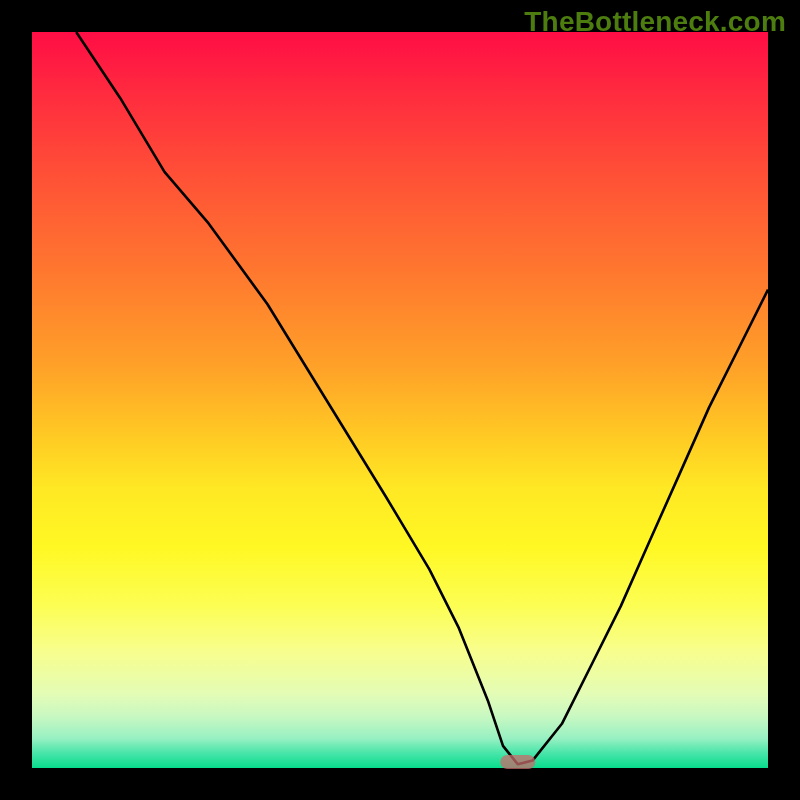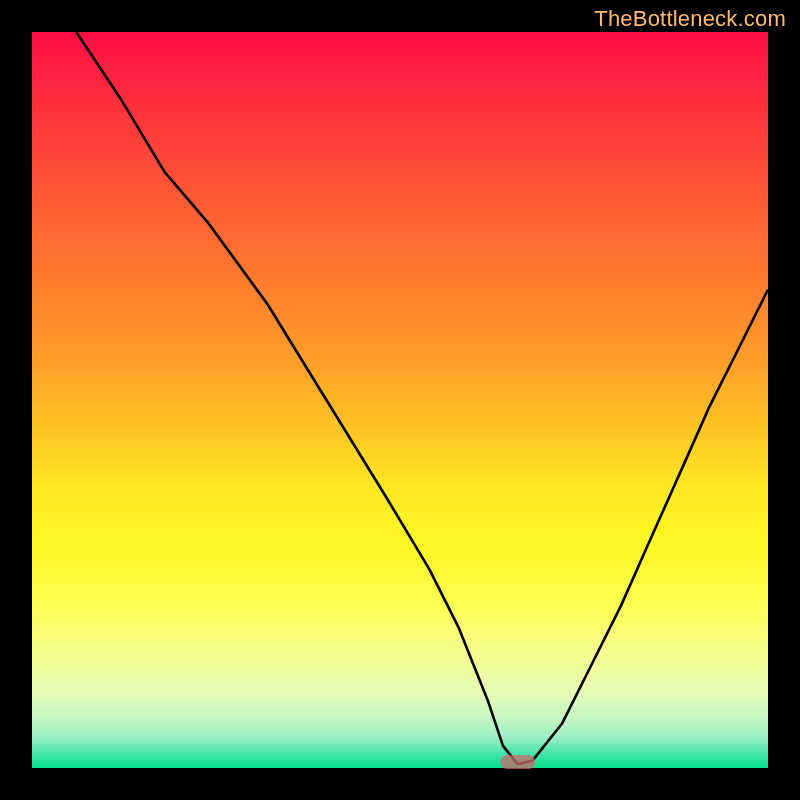--- a/index.html
+++ b/index.html
@@ -8,23 +8,23 @@
     height: 800px;
     background: #000;
     position: relative;
     font-family: Arial, Helvetica, sans-serif;
     overflow: hidden;
   }
   .watermark {
     position: absolute;
     top: 6px;
     right: 14px;
-    color: #fdba74;
-    font-size: 22px;
-    font-weight: 400;
+    color: #4d7c0f;
+    font-size: 28px;
+    font-weight: 700;
     letter-spacing: 0.2px;
     z-index: 30;
   }
   .plot-area {
     position: absolute;
     left: 32px;
     top: 32px;
     width: 736px;
     height: 736px;
   }

